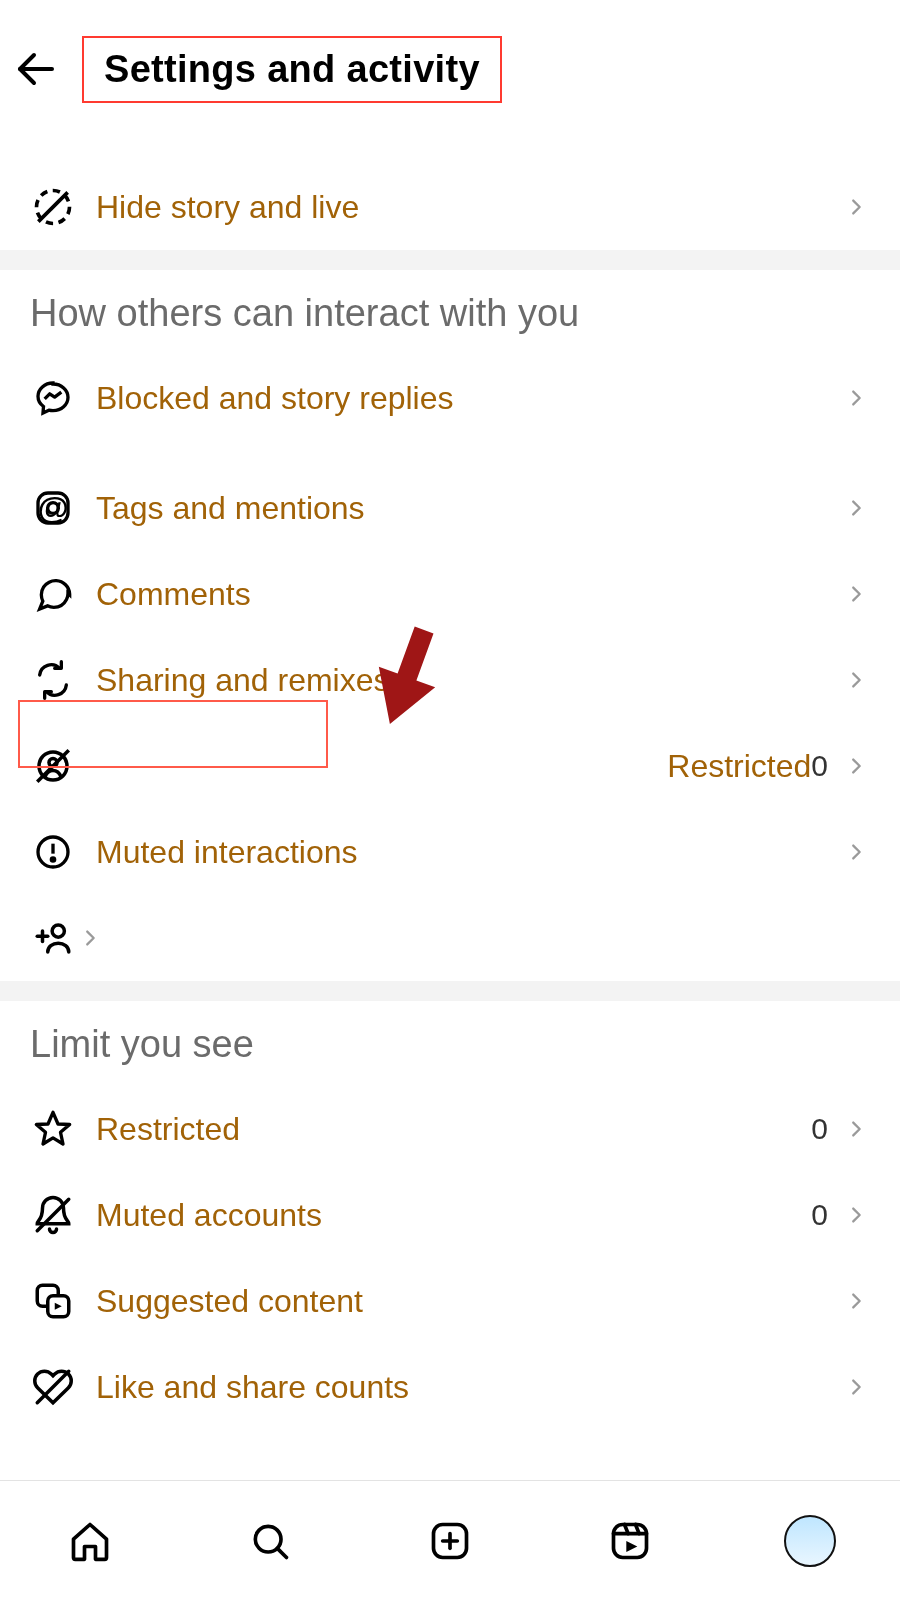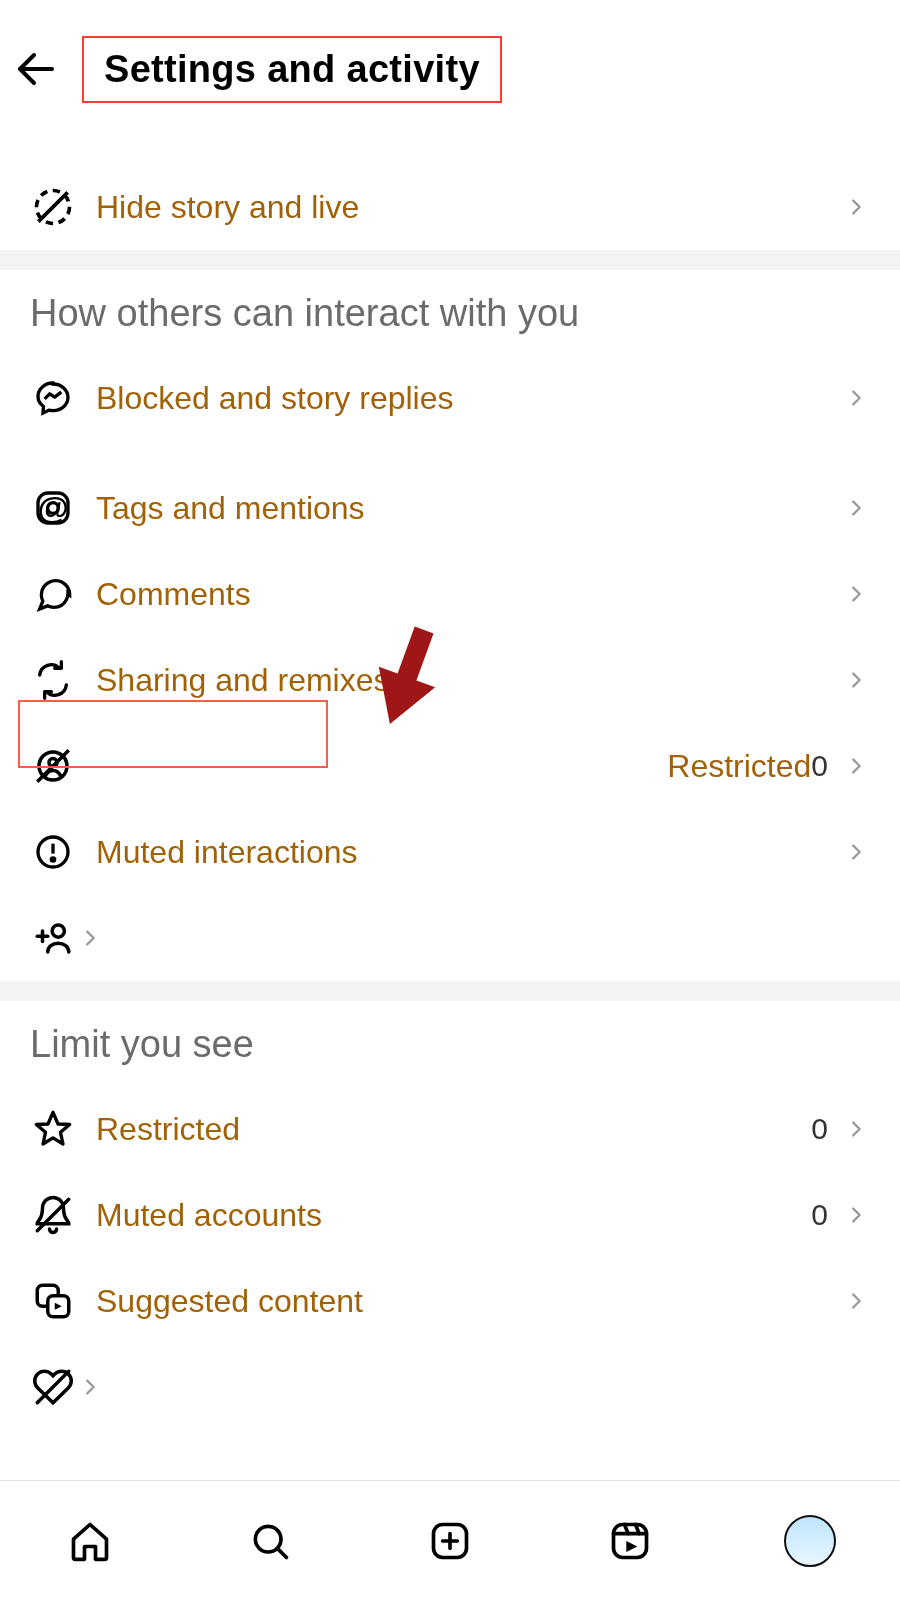--- a/index.html
+++ b/index.html
@@ -276,20 +276,21 @@
         </div>
     </div>
 
     <div class="row">
       <div class="icon">
         <svg width="42" height="42" viewBox="0 0 24 24" fill="none" stroke="#000" stroke-width="2" stroke-linecap="round">
             <path d="M20.8 4.6a5.5 5.5 0 0 0-7.8 0L12 5.6l-1-1a5.5 5.5 0 0 0-7.8 7.8l1 1L12 21l7.8-7.6 1-1a5.5 5.5 0 0 0 0-7.8z"></path>
             <line x1="3" y1="21" x2="21" y2="3"></line>
           </svg>
       </div>
+      <div class="label">Like and share counts</div>
       <div class="trail">
           <div class="chev">
             <svg width="22" height="22" viewBox="0 0 24 24" fill="none" stroke="#9a9a9a" stroke-width="2.5" stroke-linecap="round" stroke-linejoin="round">
               <polyline points="9 5 16 12 9 19"></polyline>
             </svg>
           </div>
         </div>
     </div>
 
   </div>

